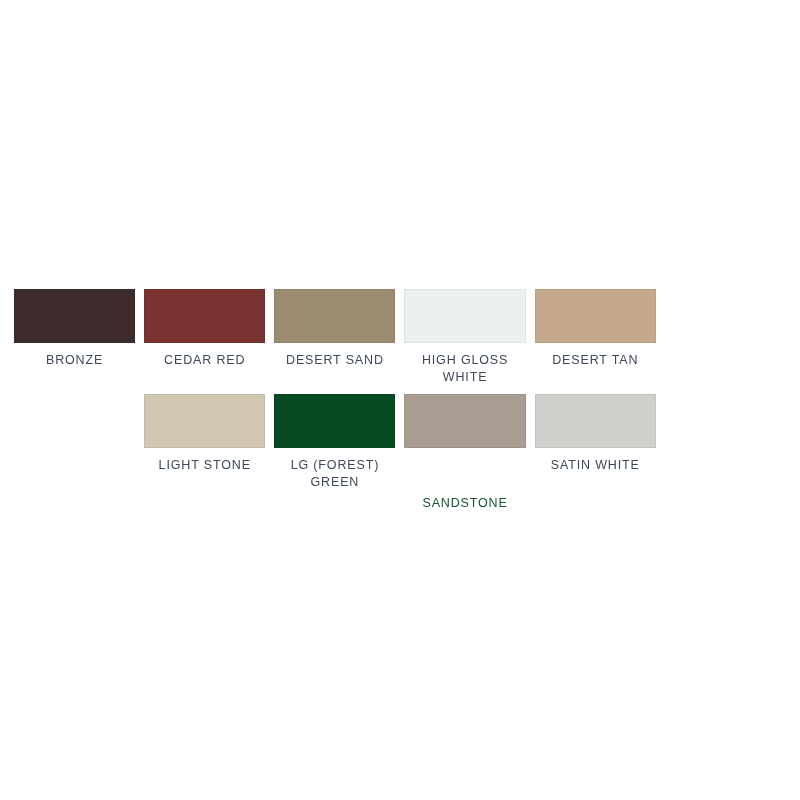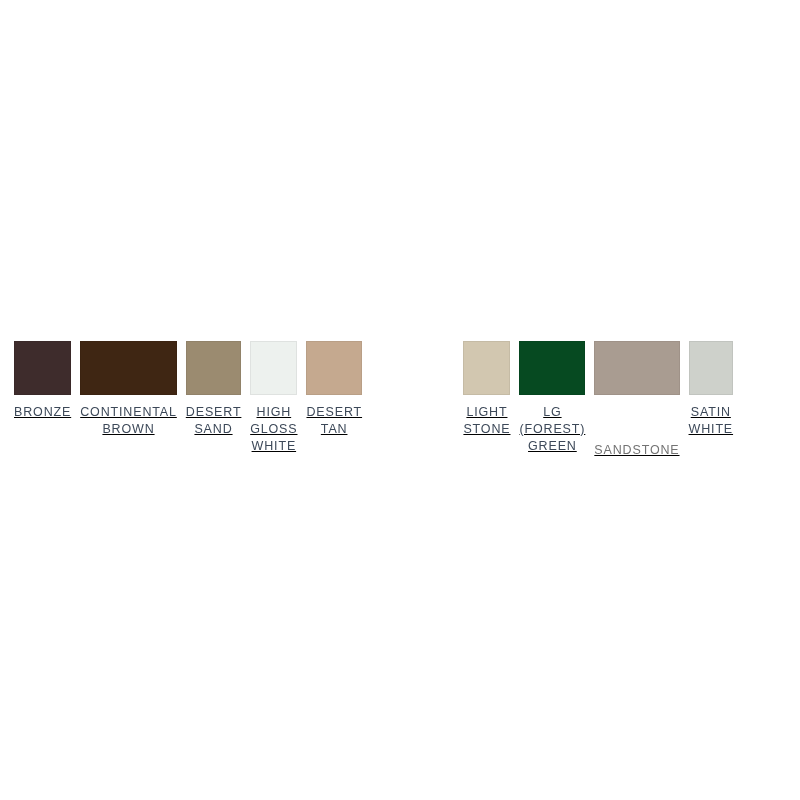--- a/index.html
+++ b/index.html
@@ -23,23 +23,22 @@
     height: 800px;
     display: flex;
     flex-direction: column;
     justify-content: center;
     align-items: center;
   }
 
   .swatch-grid {
     width: 772px;
     display: flex;
-    flex-direction: row;
+    flex-direction: column;
     row-gap: 8px;
-    text-decoration: underline;
   }
 
   .swatch-row {
     display: grid;
     grid-template-columns: repeat(6, 1fr);
     column-gap: 9px;
   }
 
   
   .swatch-row.offset-1 .swatch-cell:first-child {
@@ -76,23 +75,22 @@
 <body style="background-color: rgb(255, 255, 255);">
 
 <div class="palette">
   <div class="swatch-grid">
       <div class="swatch-row">
         <div class="swatch-cell">
           <div class="swatch-chip" style="background-color: rgb(62, 44, 44);"></div>
           <div class="swatch-label" style="color: rgb(60, 72, 88);">BRONZE</div>
         </div>
         <div class="swatch-cell">
-          <div class="swatch-chip" style="background-color: rgb(63, 38, 19);"></div>
-          <div class="swatch-label" style="color: rgb(60, 72, 88);">CONTINENTAL
-BROWN</div>
+          <div class="swatch-chip" style="background-color: rgb(122, 51, 48);"></div>
+          <div class="swatch-label" style="color: rgb(60, 72, 88);">CEDAR RED</div>
         </div>
         <div class="swatch-cell">
           <div class="swatch-chip" style="background-color: rgb(155, 139, 112);"></div>
           <div class="swatch-label" style="color: rgb(60, 72, 88);">DESERT SAND</div>
         </div>
         <div class="swatch-cell">
           <div class="swatch-chip" style="background-color: rgb(237, 241, 238);"></div>
           <div class="swatch-label" style="color: rgb(60, 72, 88);">HIGH GLOSS
 WHITE</div>
         </div>
@@ -106,21 +104,21 @@
           <div class="swatch-chip" style="background-color: rgb(210, 199, 176);"></div>
           <div class="swatch-label" style="color: rgb(60, 72, 88);">LIGHT STONE</div>
         </div>
         <div class="swatch-cell">
           <div class="swatch-chip" style="background-color: rgb(6, 74, 33);"></div>
           <div class="swatch-label" style="color: rgb(60, 72, 88);">LG (FOREST)
 GREEN</div>
         </div>
         <div class="swatch-cell">
           <div class="swatch-chip" style="background-color: rgb(169, 156, 145);"></div>
-          <div class="swatch-label" style="color: #737373; margin-top: 47px;">SANDSTONE</div>
+          <div class="swatch-label" style="color: #14532d; margin-top: 47px;">SANDSTONE</div>
         </div>
         <div class="swatch-cell">
           <div class="swatch-chip" style="background-color: rgb(206, 209, 203);"></div>
           <div class="swatch-label" style="color: rgb(60, 72, 88);">SATIN WHITE</div>
         </div>
       </div>
     </div>
 </div>
 
 </body></html>

